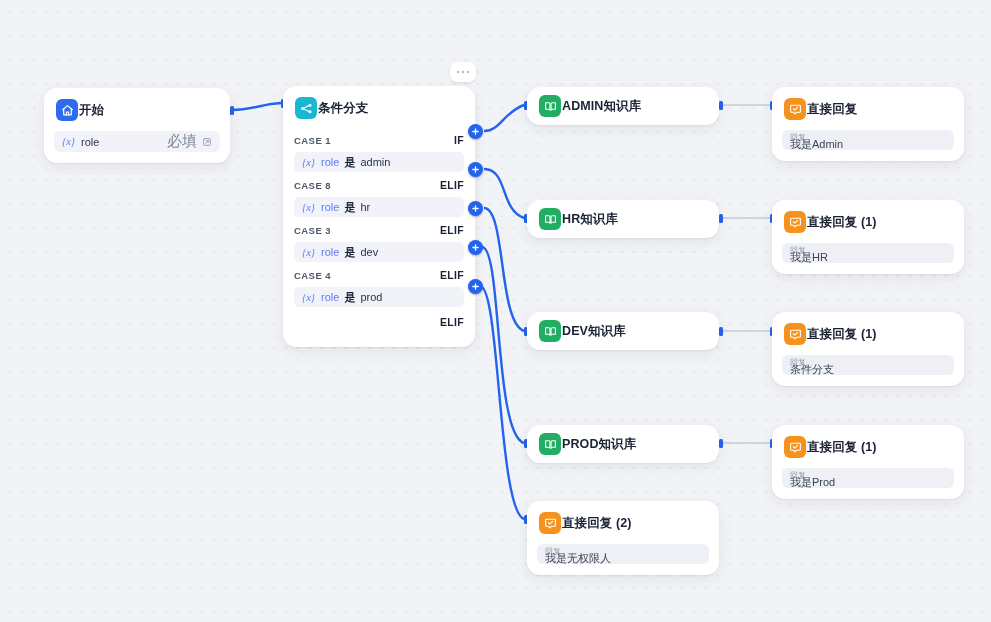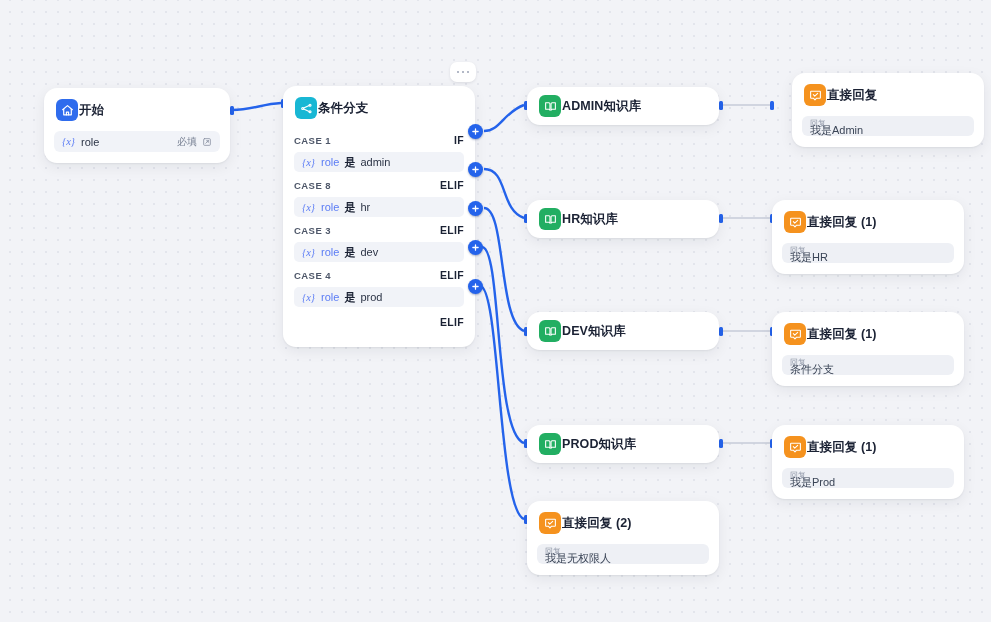--- a/index.html
+++ b/index.html
@@ -90,21 +90,21 @@
     font-style: italic;
     font-family: "Liberation Serif", serif;
     margin-right: 6px;
   }
   .var-name {
     font-size: 11px;
     color: #2c3446;
     flex: 1;
   }
   .var-req {
-    font-size: 10px;
+    font-size: 15px;
     color: #7b8496;
     margin-right: 5px;
   }
   .var-copy { line-height: 0; }
 
   
   #node-branch { left: 283px; top: 86px; width: 192px; padding-bottom: 16px; }
   .case-line {
     display: flex;
     align-items: center;
@@ -425,21 +425,21 @@
       <span class="node-icon ic-kb">
         <svg width="13" height="13" viewBox="0 0 24 24" fill="none" stroke="#ffffff" stroke-width="2" stroke-linecap="round" stroke-linejoin="round">
           <path d="M3 5h6a2 2 0 0 1 2 2v12a2 2 0 0 0-2-2H3z"></path>
           <path d="M21 5h-6a2 2 0 0 0-2 2v12a2 2 0 0 1 2-2h6z"></path>
         </svg>
       </span>
       <span class="node-title">PROD知识库</span>
     </div>
   </div>
 
-  <div class="node node-reply" style="left:772px; top:73px;margin-left:20px;">
+  <div class="node node-reply" style="left:772px; top:87px;">
     <div class="node-head">
       <span class="node-icon ic-reply">
         <svg width="13" height="13" viewBox="0 0 24 24" fill="none" stroke="#ffffff" stroke-width="2" stroke-linecap="round" stroke-linejoin="round">
           <path d="M20 4H4a1 1 0 0 0-1 1v11a1 1 0 0 0 1 1h4l3 3 3-3h6a1 1 0 0 0 1-1V5a1 1 0 0 0-1-1z"></path>
           <path d="M8 10.5l2.6 2.6L16 8"></path>
         </svg>
       </span>
       <span class="node-title">直接回复</span>
     </div>
     <div class="reply-body">

